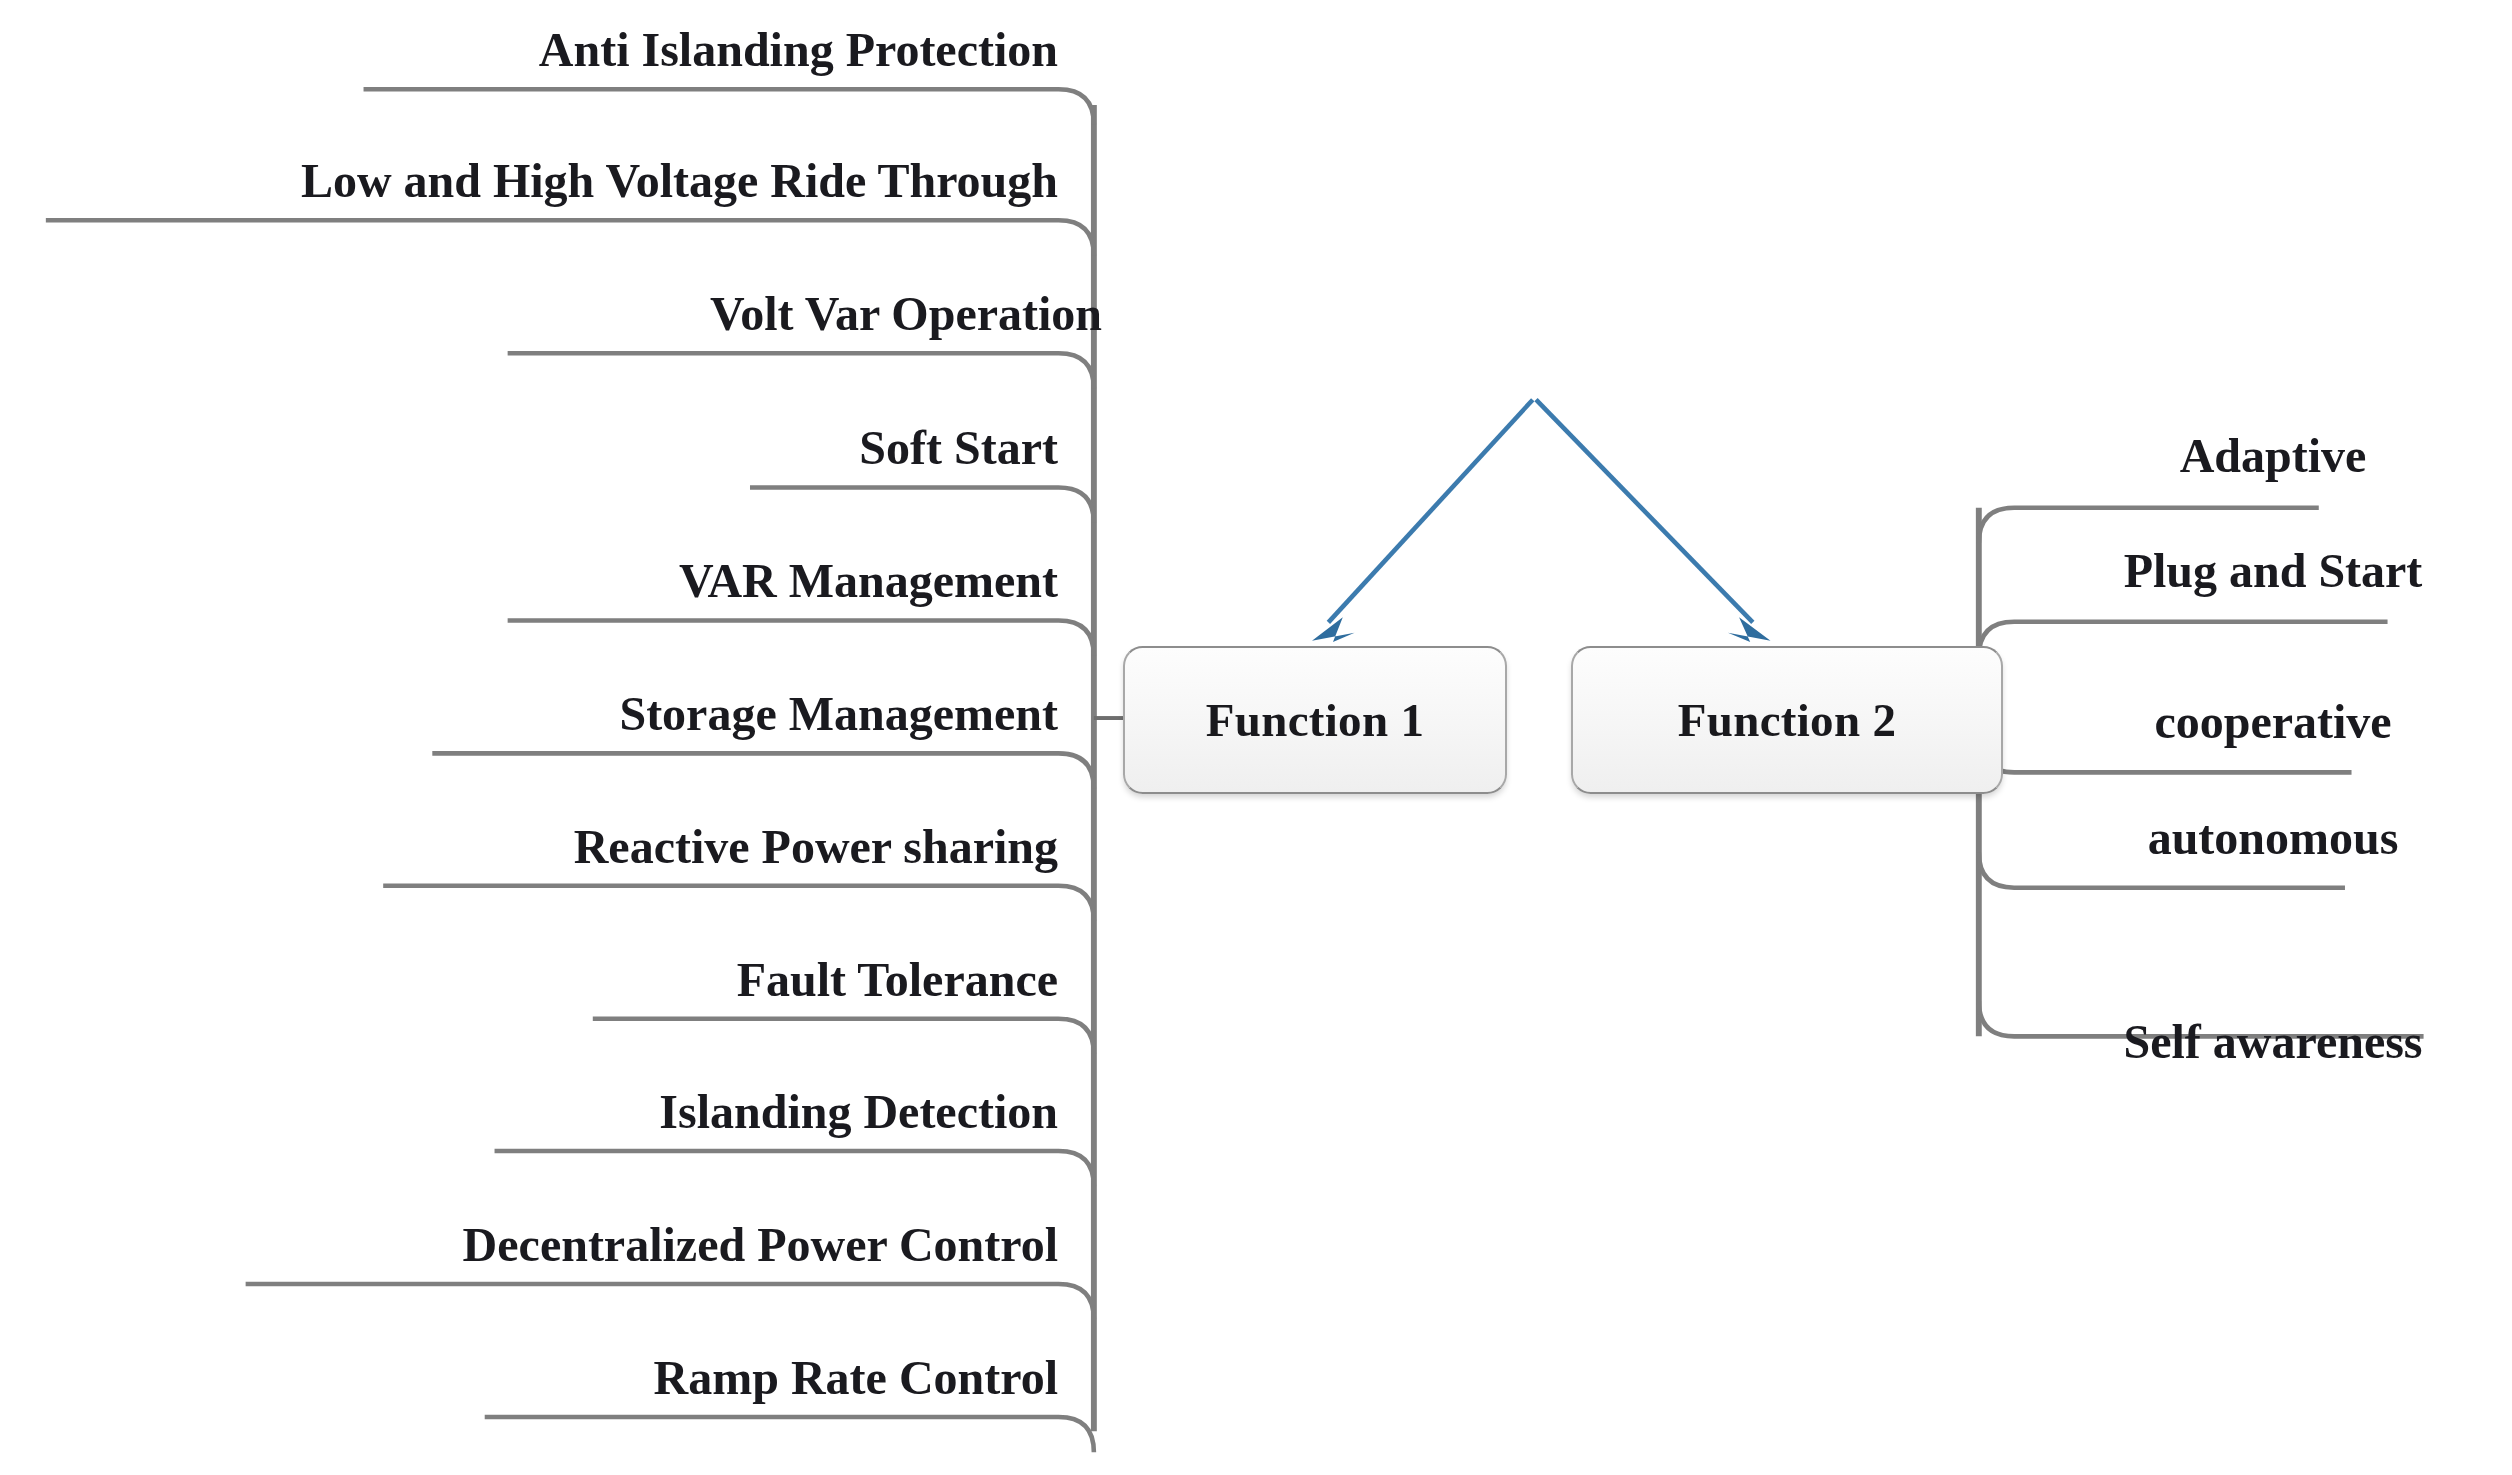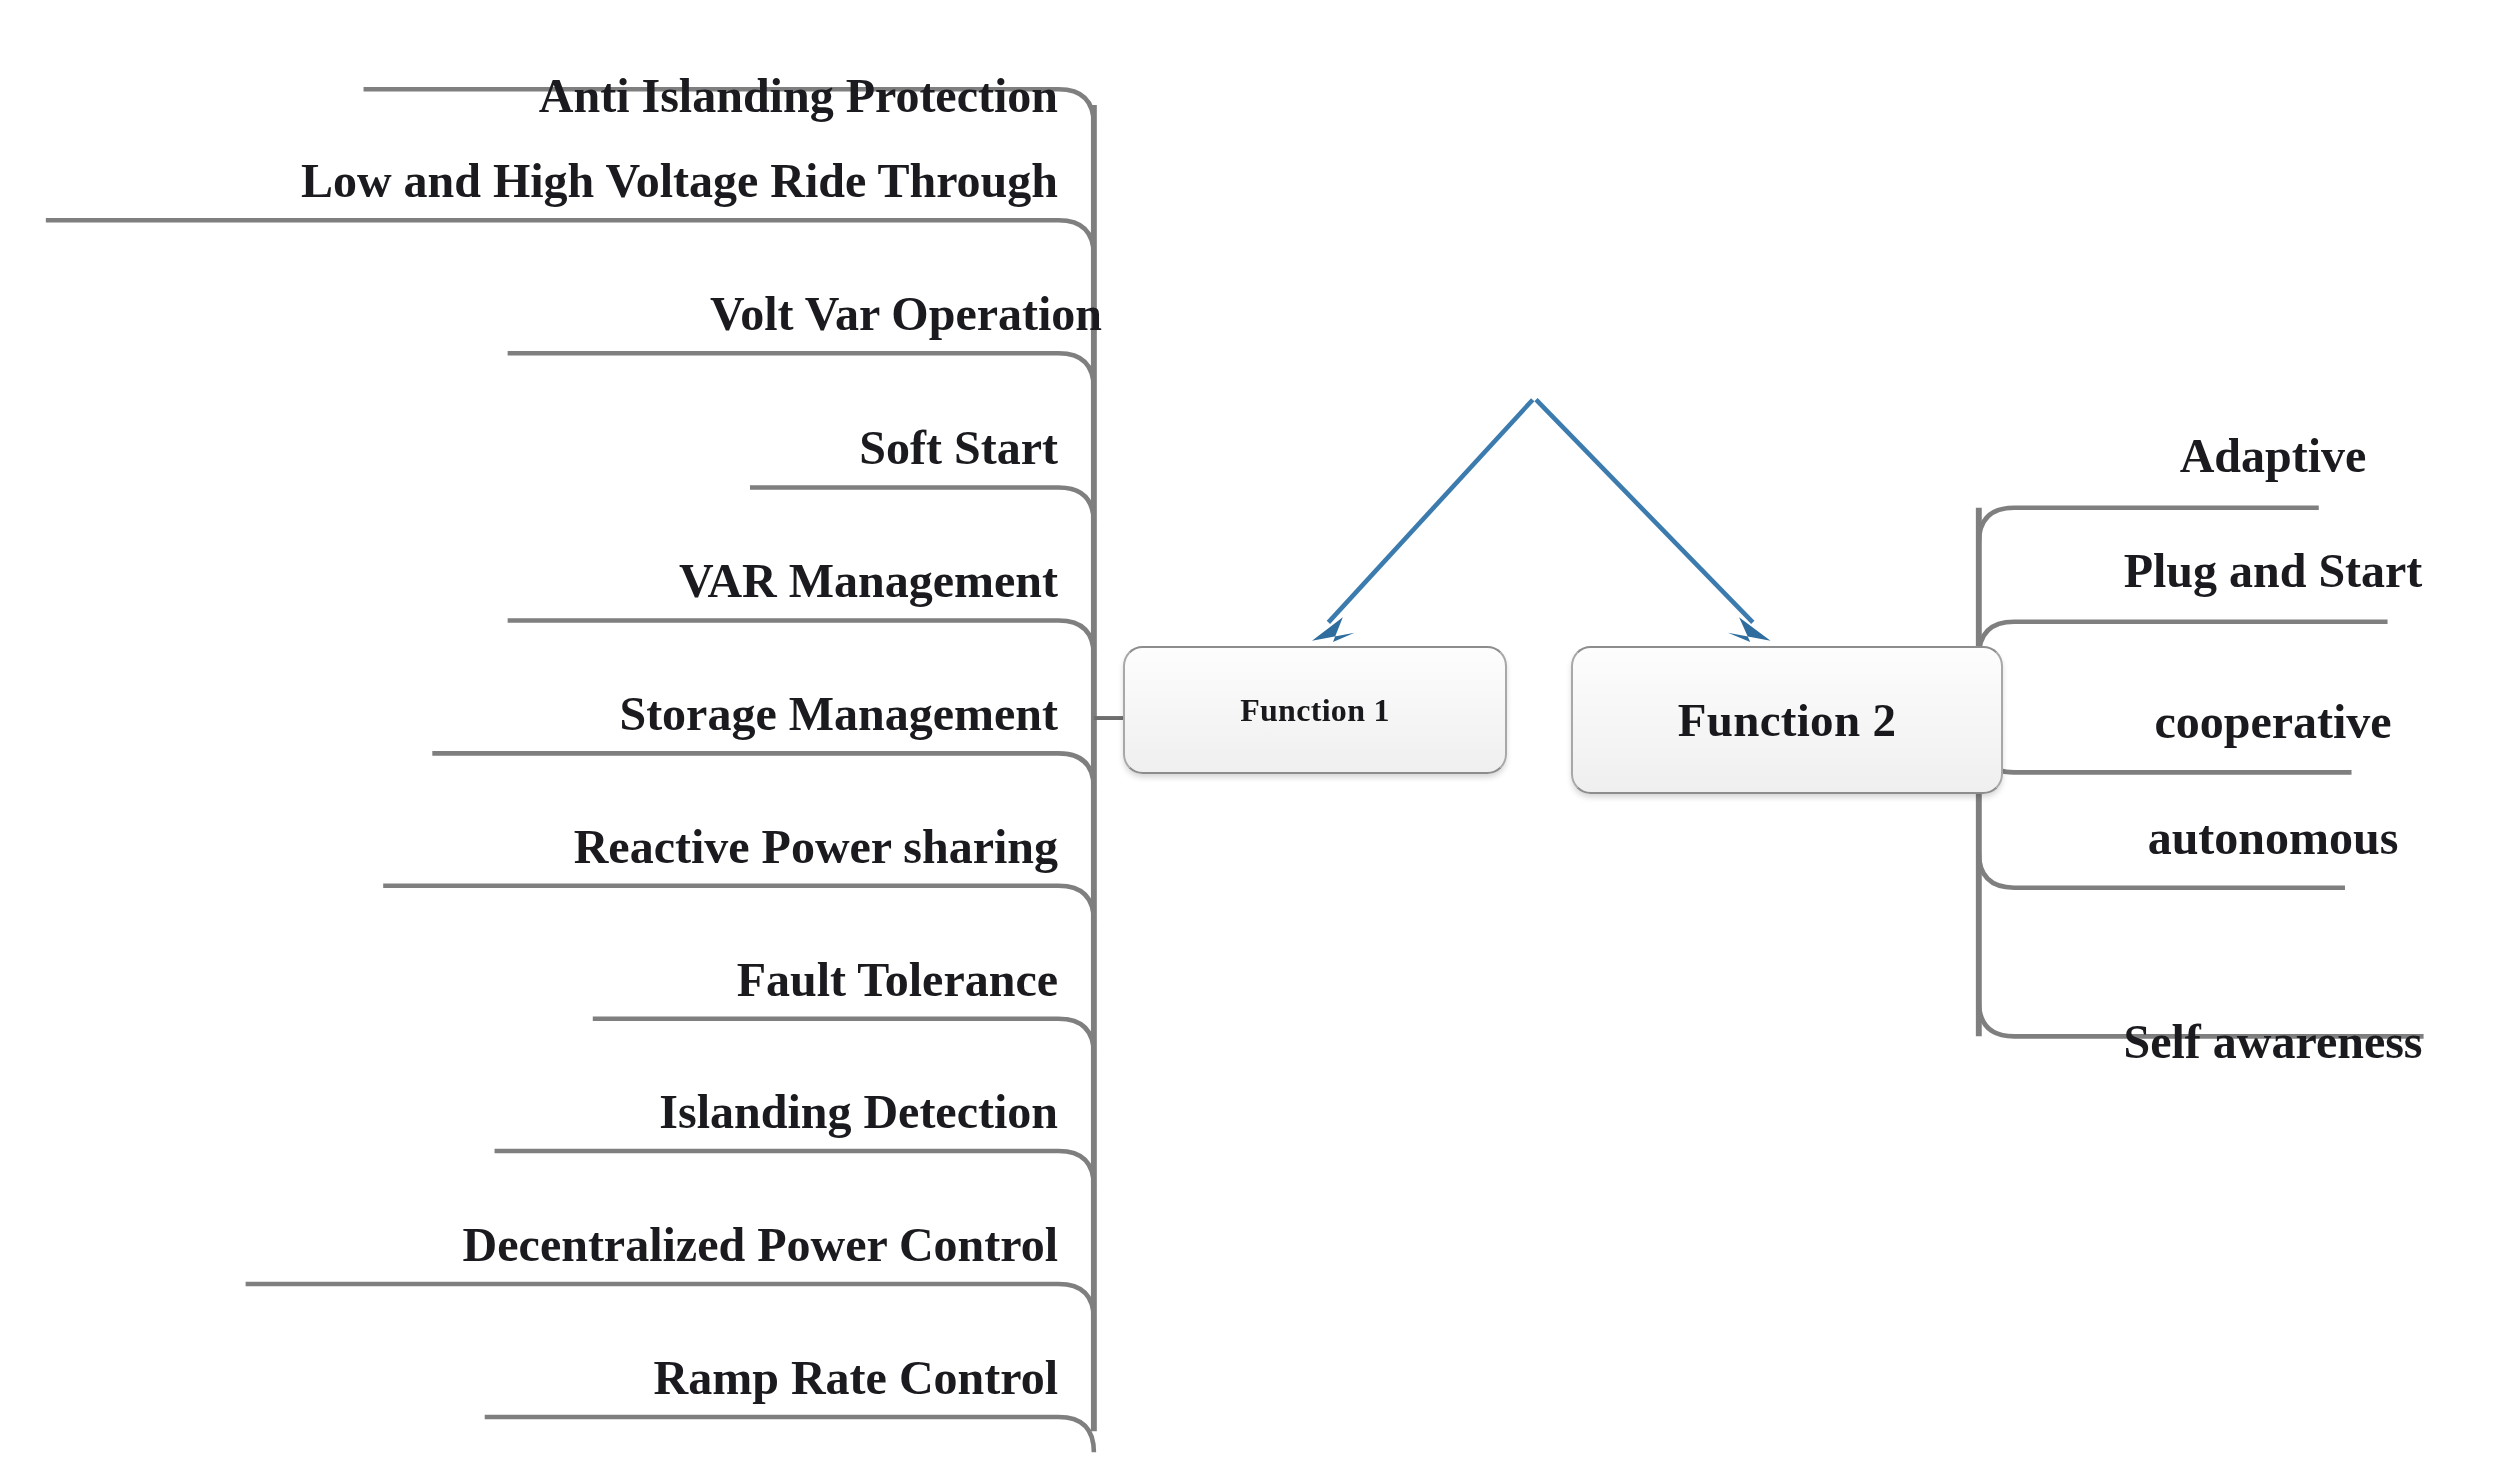--- a/index.html
+++ b/index.html
@@ -41,22 +41,22 @@
     left: 1158px;
     top: 225px;
     width: 755px;
     height: 172px;
     font-size: 51px;
   }
   .node-fn1 {
     left: 1123px;
     top: 646px;
     width: 384px;
-    height: 128px;
-    font-size: 32px;
+    height: 148px;
+    font-size: 47px;
     border-radius: 19.7px;
   }
   .node-fn2 {
     left: 1571px;
     top: 646px;
     width: 432px;
     height: 148px;
     font-size: 47px;
     border-radius: 19.7px;
   }
@@ -140,21 +140,21 @@
 
     <path class="arrow-line" d="M 2345 610 L 2676 950"></path>
     <polygon class="arrow-head" points="2703,978 2655,942 2672,980 2638,966"></polygon>
   </svg>
 
 
   <div class="node node-fn1">Function 1</div>
 
   <div class="node node-fn2">Function 2</div>
 
-  <div class="leaf leaf-left" style="left:0px;  top:26px;   width:1058px;margin-top:46px;">Anti Islanding Protection</div>
+  <div class="leaf leaf-left" style="left:0px;  top:26px;   width:1058px;">Anti Islanding Protection</div>
 
   <div class="leaf leaf-left" style="left:0px;  top:157px;  width:1058px;">Low and High Voltage Ride Through</div>
 
   <div class="leaf leaf-left" style="left:0px;  top:290px;  width:1058px;padding-left:44px;">Volt Var Operation</div>
 
   <div class="leaf leaf-left" style="left:0px;  top:424px;  width:1058px;">Soft Start</div>
 
   <div class="leaf leaf-left" style="left:0px;  top:557px;  width:1058px;">VAR Management</div>
 
   <div class="leaf leaf-left" style="left:0px;  top:690px; width:1058px;">Storage Management</div>

